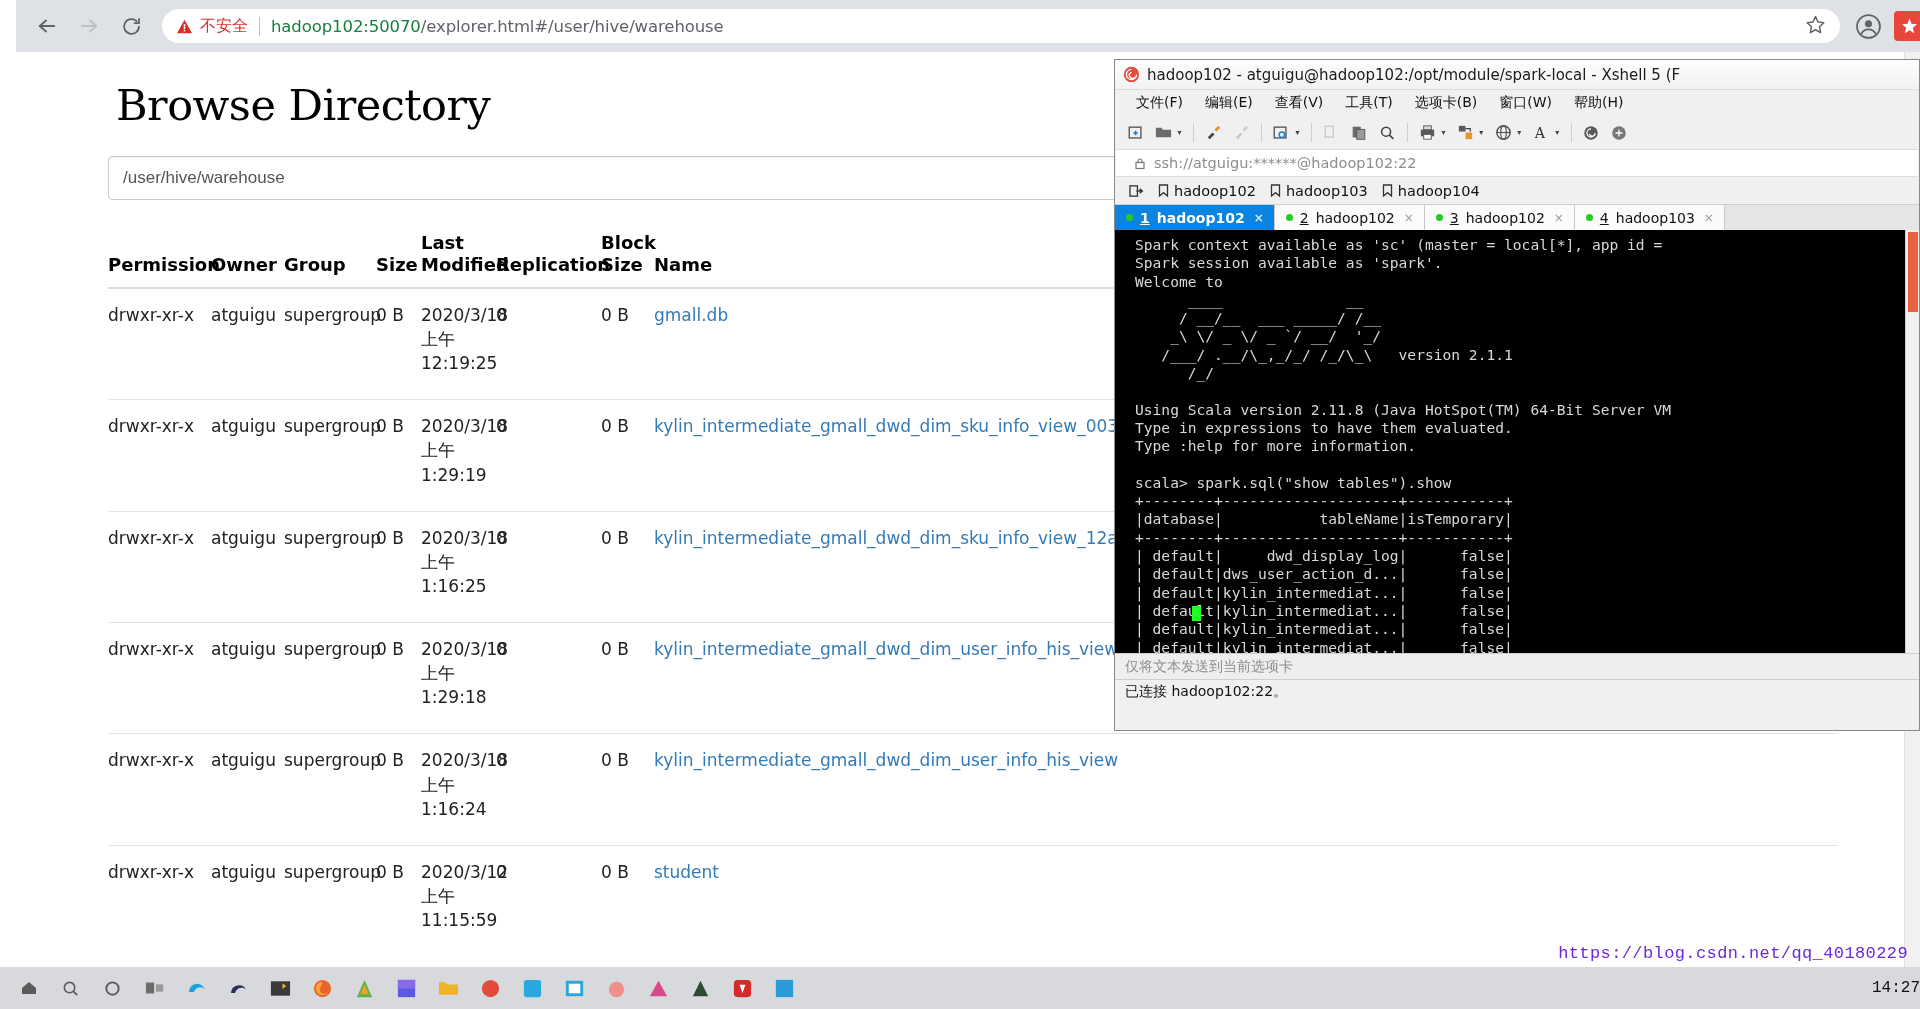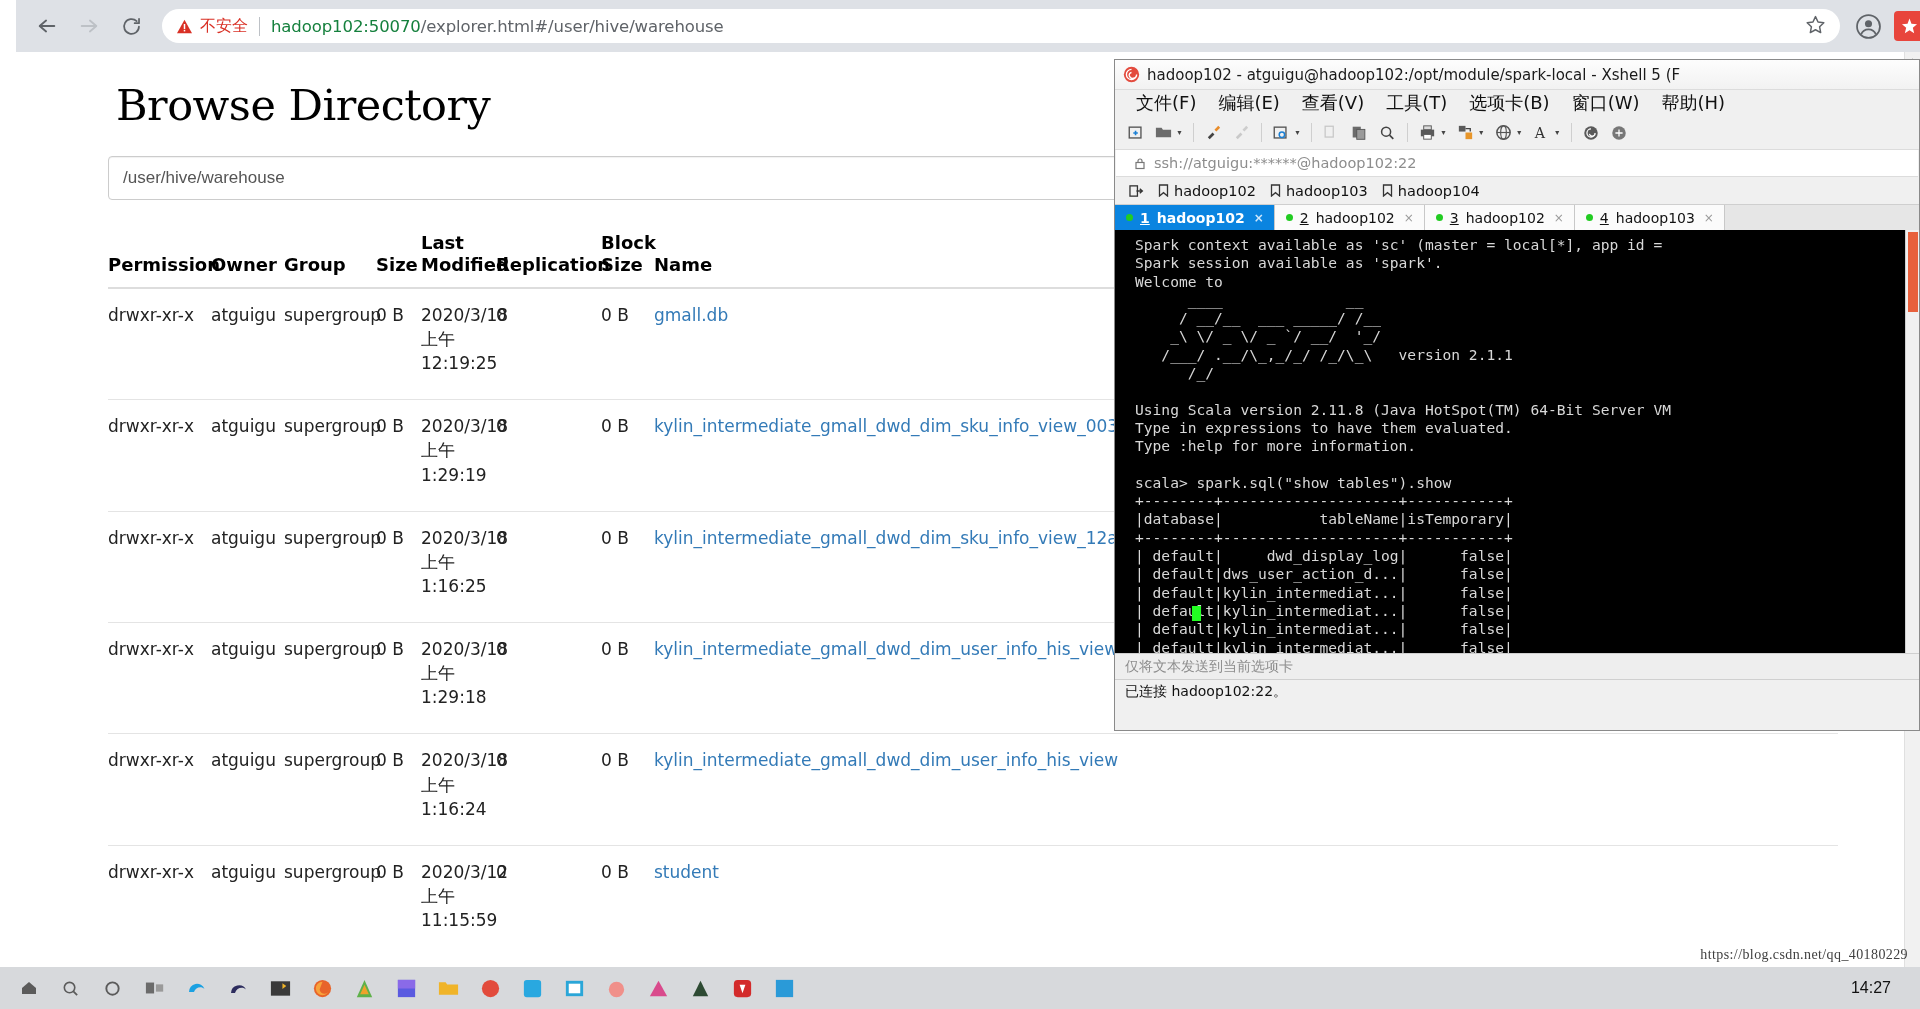--- a/index.html
+++ b/index.html
@@ -107,21 +107,21 @@
     height:30px; display:flex; align-items:center; padding:0 8px; gap:7px;
     background:linear-gradient(#fdfdfd,#f2f2f2); border-bottom:1px solid #dcdcdc;
   }
   .xs-logo { width:17px; height:17px; flex:none; }
   .xs-title-text { font-size:15px; color:#1a1a1a; white-space:nowrap; overflow:hidden;
                    font-family:"DejaVu Sans", sans-serif;}
   .xs-menu {
     height:26px; display:flex; align-items:center; gap:0px; padding-left:10px;
     background:#f0f0f0;
   }
-  .xs-menu span { font-size:18px; color:#111; padding:0 11px; white-space:nowrap;
+  .xs-menu span { font-size:14px; color:#111; padding:0 11px; white-space:nowrap;
                   font-family:"DejaVu Sans", sans-serif;}
   .xs-toolbar {
     height:34px; display:flex; align-items:center; gap:3px; padding-left:8px;
     background:#f0f0f0; border-bottom:1px solid #dcdcdc;
   }
   .tb-ic { width:25px; height:25px; display:flex;align-items:center;justify-content:center; flex:none;}
   .tb-caret { font-size:7px; color:#444; margin-left:-3px; margin-right:3px; }
   .tb-sep { width:1px; height:19px; background:#cfcfcf; margin:0 4px; flex:none;}
   .xs-addr {
     height:27px; display:flex; align-items:center; gap:8px; padding-left:18px;
@@ -175,26 +175,26 @@
   }
 
   
   .taskbar {
     position:absolute; left:0; bottom:0; width:1920px; height:42px;
     background:#d7d9dc; display:flex; align-items:center; padding-left:10px; gap:5px;
   }
   .tb-item { width:37px; height:37px; border-radius:4px; flex:none;
              display:flex; align-items:center; justify-content:center; }
   .tb-spacer { flex:1; }
-  .tb-clock { font-size:16px; color:#111; padding-right:29px; text-align:center; line-height:1.05;
-              font-family:Liberation Sans, sans-serif;}
+  .tb-clock { font-size:16px; color:#111; padding-right:0; text-align:center; line-height:1.05;
+              font-family:Liberation Mono, monospace;}
   .watermark {
     position:absolute; right:12px; bottom:46px;
-    font-size:14px; color:#404040; letter-spacing:.4px;
-    font-family:Liberation Serif, serif; white-space:nowrap;
+    font-size:17px; color:#6d28d9; letter-spacing:.4px;
+    font-family:Liberation Mono, monospace; white-space:nowrap;
   }
 </style>
 </head>
 <body>
 
 <div id="screen">
 
   <div class="page">
     <div class="page-inner">
       <h1 class="page-title">Browse Directory</h1>

